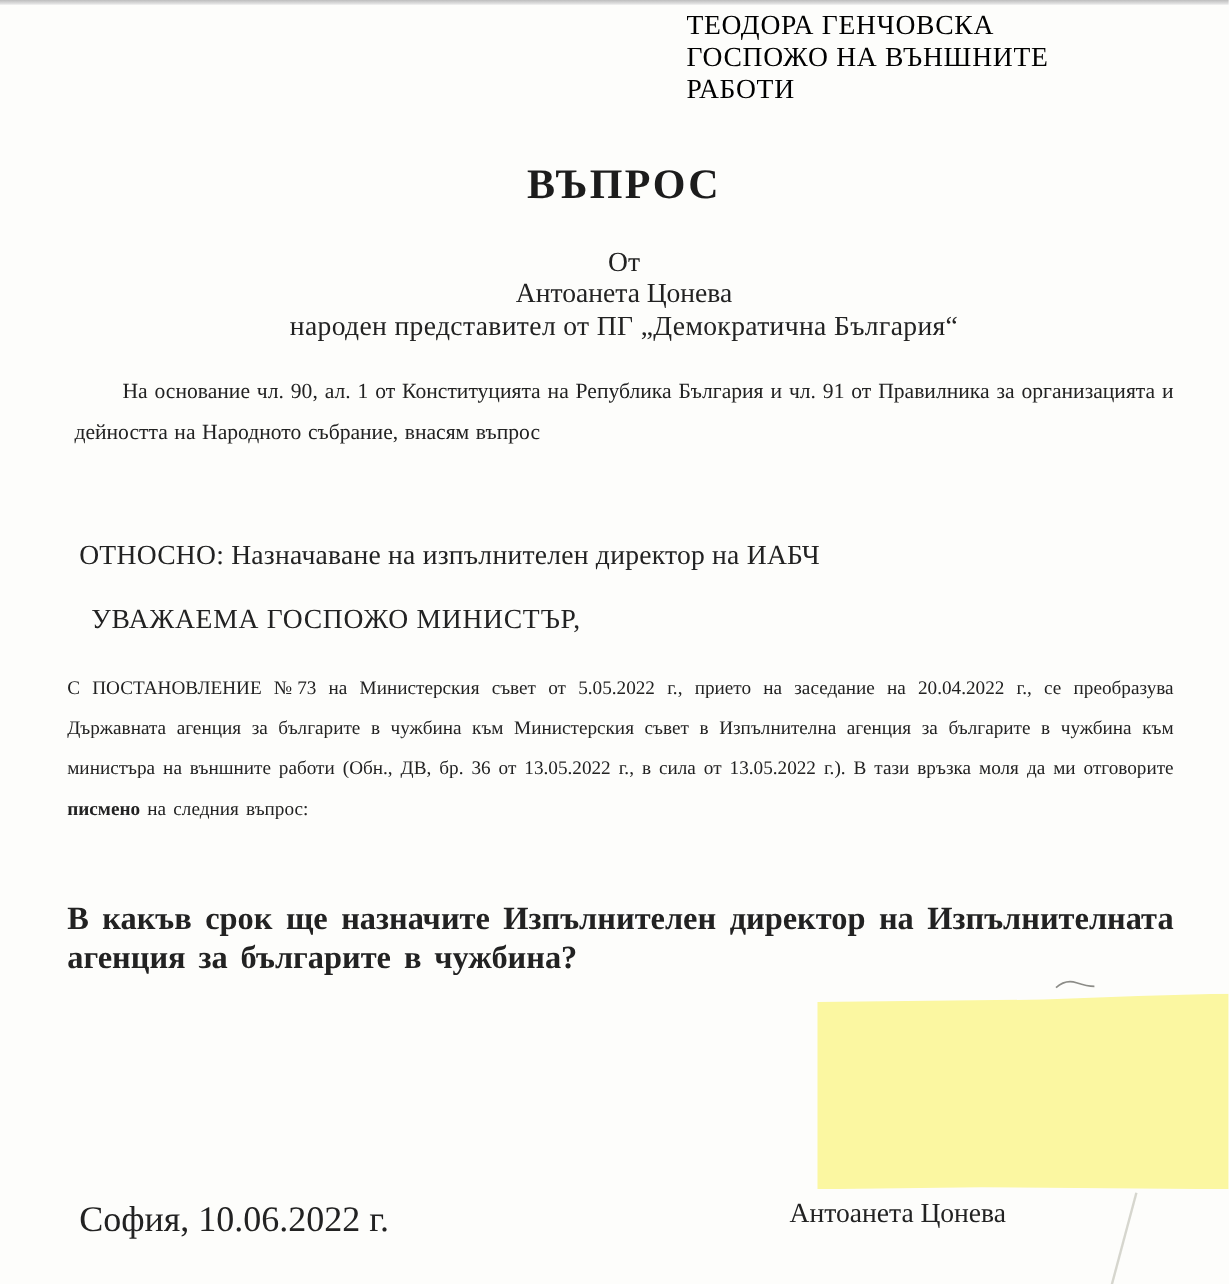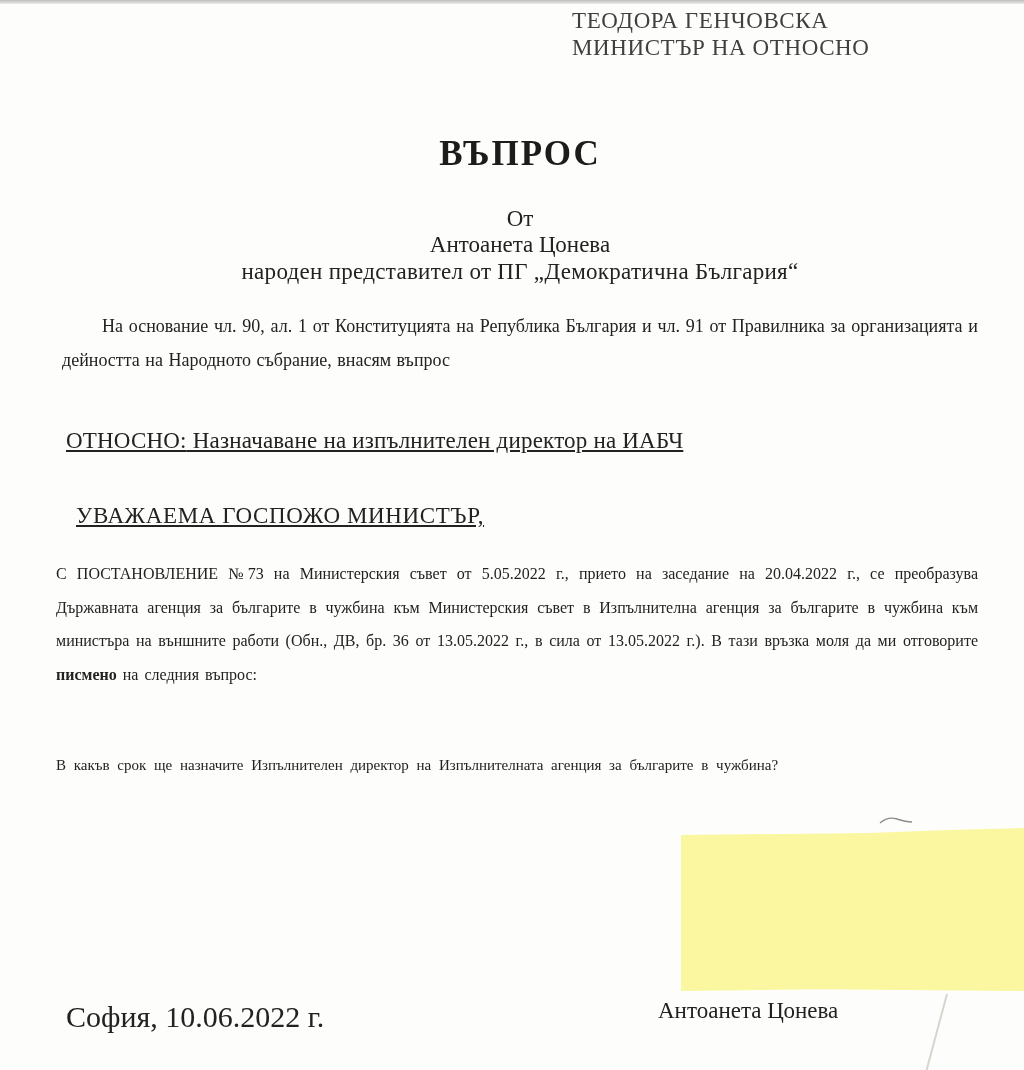--- a/index.html
+++ b/index.html
@@ -23,21 +23,21 @@
     background: linear-gradient(#bdbdbd, #ececec);
   }
   .recipient {
     position: absolute;
     left: 572px;
     top: 7px;
     width: 450px;
     font-size: 23px;
     line-height: 27px;
     letter-spacing: 0.6px;
-    color: #404040;
+    color: #000000;
   }
   .centered-line {
     position: absolute;
     left: 0;
     width: 1040px;
     text-align: center;
     font-size: 23px;
     color: #222;
   }
   .doc-title {
@@ -58,52 +58,51 @@
     width: 916px;
     font-size: 18px;
     line-height: 34px;
     text-align: justify;
     text-indent: 40px;
     word-spacing: 1px;
   }
   .subject-line {
     position: absolute;
     left: 66px;
-    top: 428px;
+    top: 450px;
     font-size: 23px;
     letter-spacing: 0.2px;
-    text-decoration: underline;
   }
   .salutation {
     position: absolute;
     left: 76px;
     top: 503px;
     font-size: 23px;
     letter-spacing: 0.6px;
-    text-decoration: underline;
   }
   .body-paragraph {
     position: absolute;
     left: 56px;
     top: 557px;
     width: 922px;
     font-size: 16px;
     line-height: 33.5px;
     text-align: justify;
     word-spacing: 2px;
   }
   .question-paragraph {
     position: absolute;
     left: 56px;
     top: 749px;
     width: 922px;
-    font-size: 15px;
+    font-size: 27px;
     line-height: 33px;
     text-align: justify;
     word-spacing: 4px;
+    font-weight: bold;
   }
   .redaction {
     position: absolute;
     left: 681px;
     top: 828px;
     width: 343px;
     height: 163px;
     clip-path: polygon(0 7px, 55% 5px, 78% 2px, 100% 0, 100% 100%, 40% 99%, 0 100%);
   }
   .pen-mark {
@@ -137,21 +136,22 @@
     font-size: 23px;
   }
 </style>
 </head>
 <body>
 
 <div class="scan-edge"></div>
 
 <div class="recipient">
   <div>ТЕОДОРА ГЕНЧОВСКА</div>
-  <div>МИНИСТЪР НА ОТНОСНО</div>
+  <div>ГОСПОЖО НА ВЪНШНИТЕ</div>
+  <div>РАБОТИ</div>
 </div>
 
 <div class="centered-line doc-title">ВЪПРОС</div>
 <div class="centered-line from-label">От</div>
 <div class="centered-line author-name">Антоанета Цонева</div>
 <div class="centered-line author-role">народен представител от ПГ „Демократична България“</div>
 
 <div class="legal-basis">На основание чл. 90, ал. 1 от Конституцията на Република България и чл. 91 от Правилника за организацията и дейността на Народното събрание, внасям въпрос</div>
 
 <div class="subject-line"><span>ОТНОСНО:</span><span> Назначаване на изпълнителен директор на ИАБЧ</span></div>

